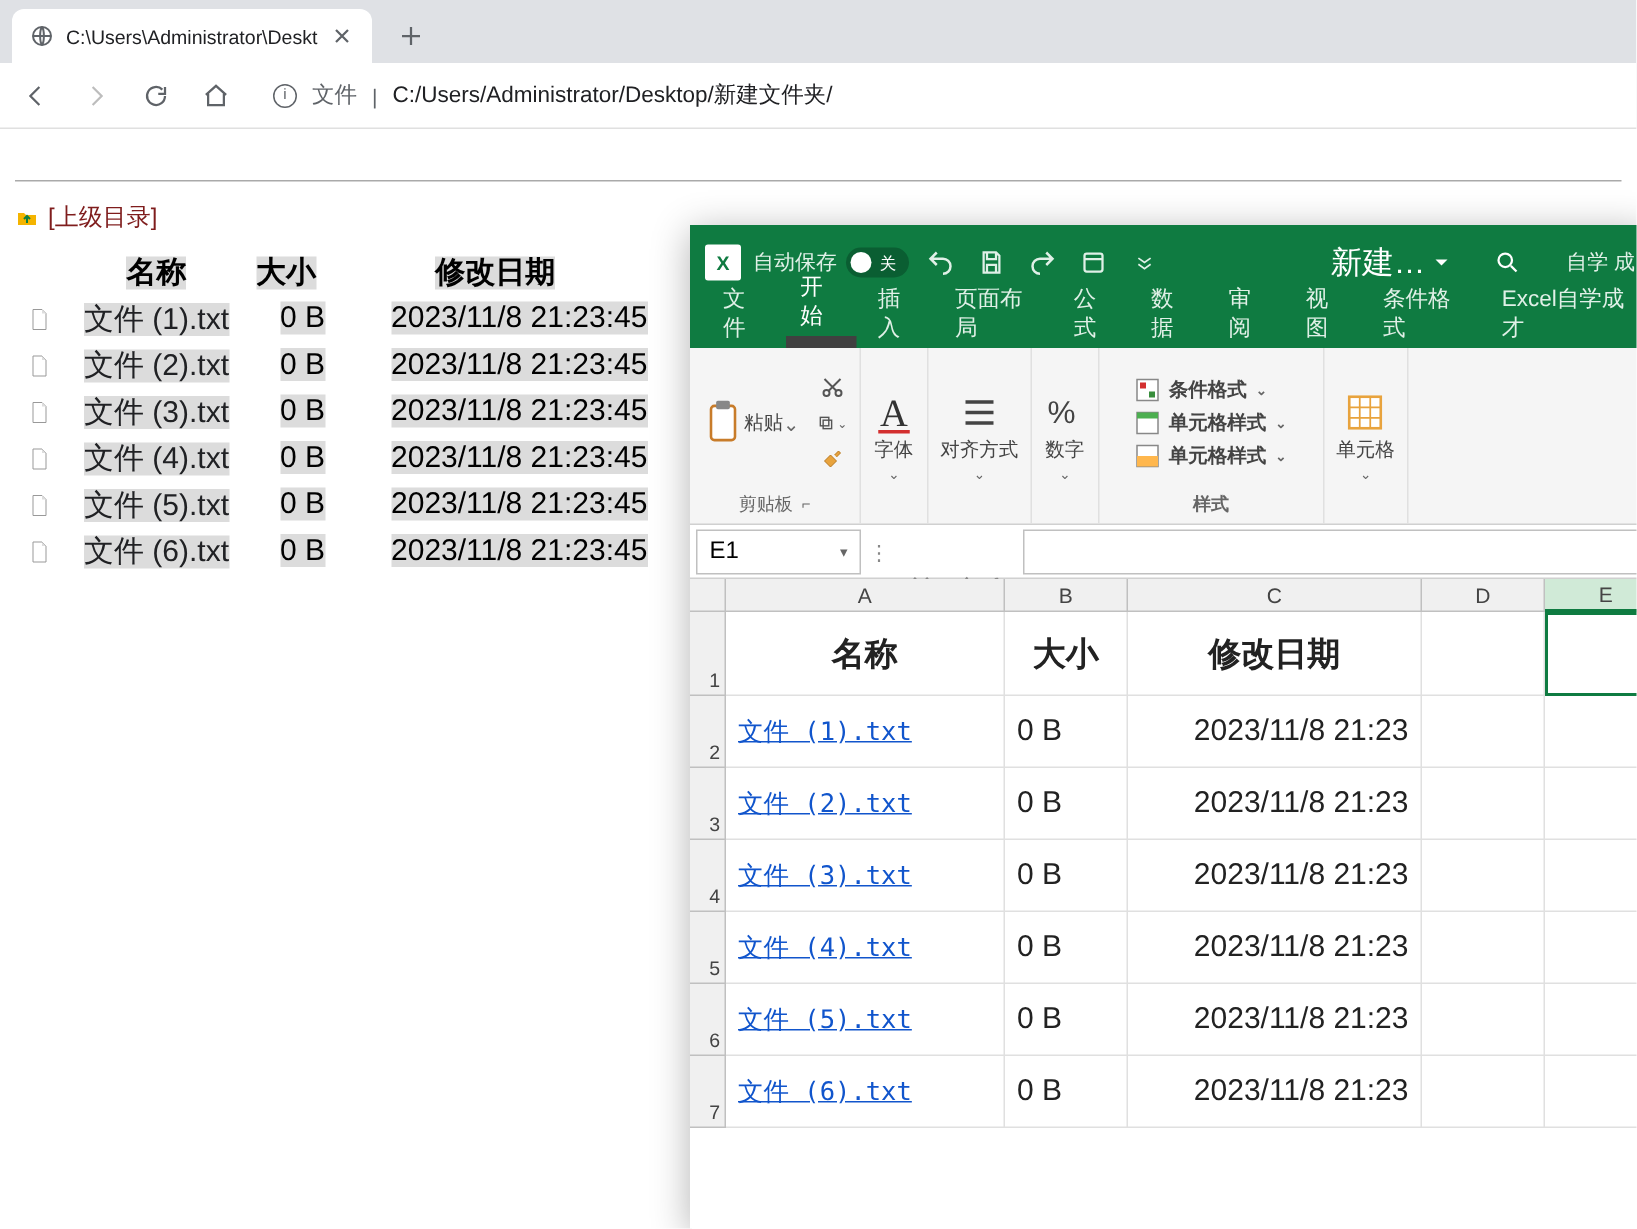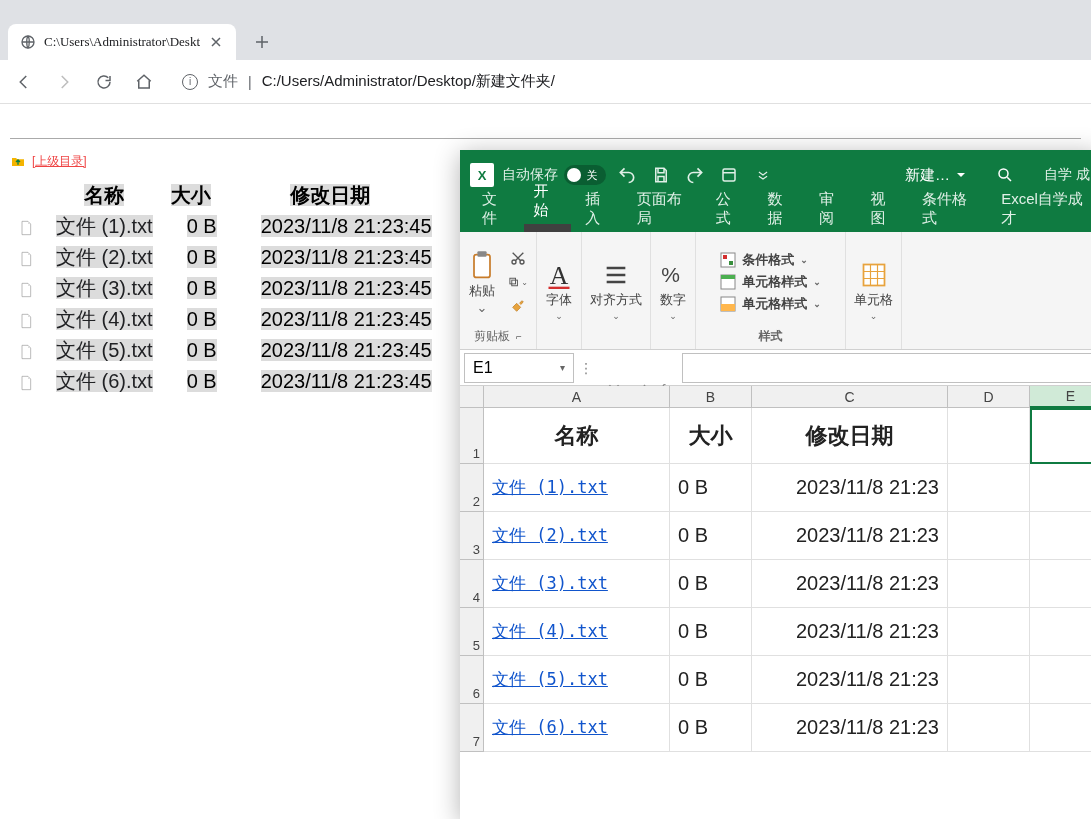--- a/index.html
+++ b/index.html
@@ -1,20 +1,20 @@
 <!DOCTYPE html>
 <html><head>
 <meta charset="utf-8">
 <style>
   * { box-sizing: border-box; margin: 0; padding: 0; }
   body { font-family: "Segoe UI", "Microsoft YaHei", Arial, sans-serif; font-size: 14px; background: #fff; width: 1091px; height: 819px; overflow: hidden; position: relative; }
 
   
   .browser-chrome { background: #dfe1e5; }
-  .tab-bar { display: flex; align-items: flex-end; height: 60px; padding-left: 8px; font-family: Liberation Serif, serif; }
+  .tab-bar { display: flex; align-items: flex-end; height: 42px; padding-left: 8px; }
   .tab { display: flex; align-items: center; background: #fff; height: 36px; border-radius: 8px 8px 0 0; padding: 0 12px; gap: 8px; max-width: 290px; margin-top: 6px; }
   .tab-title { font-size: 13px; color: #202124; white-space: nowrap; overflow: hidden; text-overflow: ellipsis; flex: 1; }
   .tab-close { width: 16px; height: 16px; display: flex; align-items: center; justify-content: center; color: #5f6368; cursor: pointer; }
   .new-tab { width: 28px; height: 28px; display: flex; align-items: center; justify-content: center; margin-left: 12px; margin-bottom: 4px; color: #5f6368; cursor: pointer; }
   .globe-icon { width:16px; height:16px; color:#5f6368; }
 
   .toolbar { display: flex; align-items: center; height: 44px; background: #fff; padding: 0 10px; gap: 12px; border-bottom: 1px solid #e0e0e0; }
   .nav-btn { width: 28px; height: 28px; display: flex; align-items: center; justify-content: center; color: #5f6368; cursor: pointer; }
   .nav-btn.disabled { color: #bdbdbd; }
   .addr-bar { flex: 1; display: flex; align-items: center; height: 32px; border-radius: 16px; padding: 0 12px; gap: 10px; color: #5f6368; }
@@ -22,21 +22,21 @@
   .addr-label { color:#5f6368; font-size:15px; }
   .addr-sep { color:#5f6368; }
   .addr-url { color:#202124; font-size:15px; }
 
   
   .page { padding: 20px 10px 0 10px; }
   .page h1 { font-size: 30px; font-weight: 700; margin-bottom: 10px; white-space: nowrap; }
   .divider { border: none; border-top: 1px solid #aaa; margin: 14px 0; }
   .parent-row { display:flex; align-items:center; gap:6px; margin-bottom:10px; }
   .up-icon { width:16px; height:16px; display:flex; align-items:center; justify-content:center; color:#0b8043; }
-  .parent-link { color:#ef4444; text-decoration:underline; cursor:pointer; font-size:12px; }
+  .parent-link { color:#7f1d1d; cursor:pointer; font-size:16px; }
 
   .dir-table { margin-top: 10px; border-collapse: separate; border-spacing: 0; font-size: 20px; }
   .dir-table th { font-weight: 600; text-align: center; padding: 2px 6px; }
   .dir-table .col-name { min-width: 100px; }
   .dir-table .col-size { min-width: 60px; }
   .dir-table .col-date { min-width: 180px; }
   .dir-table td { padding: 2px 8px; vertical-align: middle; }
   .dir-table td.size { text-align: right; padding-left: 20px; padding-right: 4px; }
   .dir-table td.date { text-align: left; padding-left: 40px; }
   .dir-table .hl { background: #dcdcdc; }
@@ -44,35 +44,35 @@
   .file-link { color:#202124; }
 
   
   .excel-window { position: absolute; top: 150px; left: 460px; width: 640px; height: 670px; background: #fff; box-shadow: 0 4px 24px rgba(0,0,0,0.3); font-family: "Microsoft YaHei", "Segoe UI", sans-serif; overflow:hidden; }
   .excel-title { height: 50px; background: #0f7b41; display: flex; align-items: center; padding: 0 10px; color: #fff; gap: 8px; }
   .xl-app-icon { width:24px; height:24px; background:#fff; color:#0f7b41; display:flex; align-items:center; justify-content:center; font-weight:700; font-size:13px; border-radius:2px; }
   .autosave { display:flex; align-items:center; gap:6px; font-size:14px; color:#e0f0e7; }
   .toggle { width:42px; height:20px; border-radius:10px; background:#0a5e32; display:flex; align-items:center; justify-content:center; color:#fff; font-size:11px; position:relative; }
   .toggle::before { content:""; width:14px; height:14px; background:#fff; border-radius:50%; position:absolute; left:3px; }
   .title-icon { width:26px; height:26px; display:flex; align-items:center; justify-content:center; color:#e0f0e7; cursor:pointer; }
-  .title-doc { margin-left: auto; display:flex; align-items:center; gap:6px; font-size:15px; }
+  .title-doc { margin-left: auto; display:flex; align-items:center; gap:6px; font-size:21px; }
   .title-doc-name { max-width: 80px; overflow:hidden; white-space:nowrap; text-overflow:ellipsis; }
   .title-search { width:22px; height:22px; display:flex; align-items:center; justify-content:center; margin-left:20px; }
   .title-right { margin-left: 20px; font-size:14px; color:#e0f0e7; white-space:nowrap; }
 
   .excel-tabs { height: 32px; background: #0f7b41; display:flex; align-items:flex-end; padding-left:12px; gap:4px; }
   .excel-tab { padding: 4px 10px; font-size: 15px; color: #e0f0e7; cursor:pointer; }
   .excel-tab.active { color:#fff; border-bottom: 8px solid #404040; font-weight:500; }
 
   .ribbon { height: 118px; background: #f5f5f5; display:flex; border-bottom:1px solid #d0d0d0; }
   .ribbon-group { border-right:1px solid #e0e0e0; display:flex; flex-direction:column; align-items:center; justify-content:space-between; padding:6px 8px 2px; }
   .rg-content { display:flex; align-items:center; gap:6px; flex:1; }
   .rg-label { font-size:12px; color:#666; padding:2px 0; display:flex; align-items:center; gap:6px;}
   .rg-label .corner { font-size:10px; color:#666; }
-  .clip-paste { display:flex; flex-direction:column; align-items:center; color:#444; cursor:pointer;}
+  .clip-paste { display:flex; align-items:center; color:#444; cursor:pointer;}
   .clip-paste svg { width:28px; height:32px; }
   .clip-paste span { font-size:13px; }
   .clip-mini { display:flex; flex-direction:column; gap:4px; margin-left:6px;}
   .clip-mini div { width:20px; height:20px; display:flex; align-items:center; justify-content:center; color:#555; cursor:pointer;}
   .big-btn { display:flex; flex-direction:column; align-items:center; gap:2px; color:#444; cursor:pointer; }
   .big-btn span.lbl { font-size:13px; }
   .big-btn svg { width:28px; height:28px; }
   .chev { font-size:9px; color:#666; }
   .styles-col { display:flex; flex-direction:column; gap:4px; font-size:13px; color:#444;}
   .styles-col div { display:flex; align-items:center; gap:6px; cursor:pointer;}

